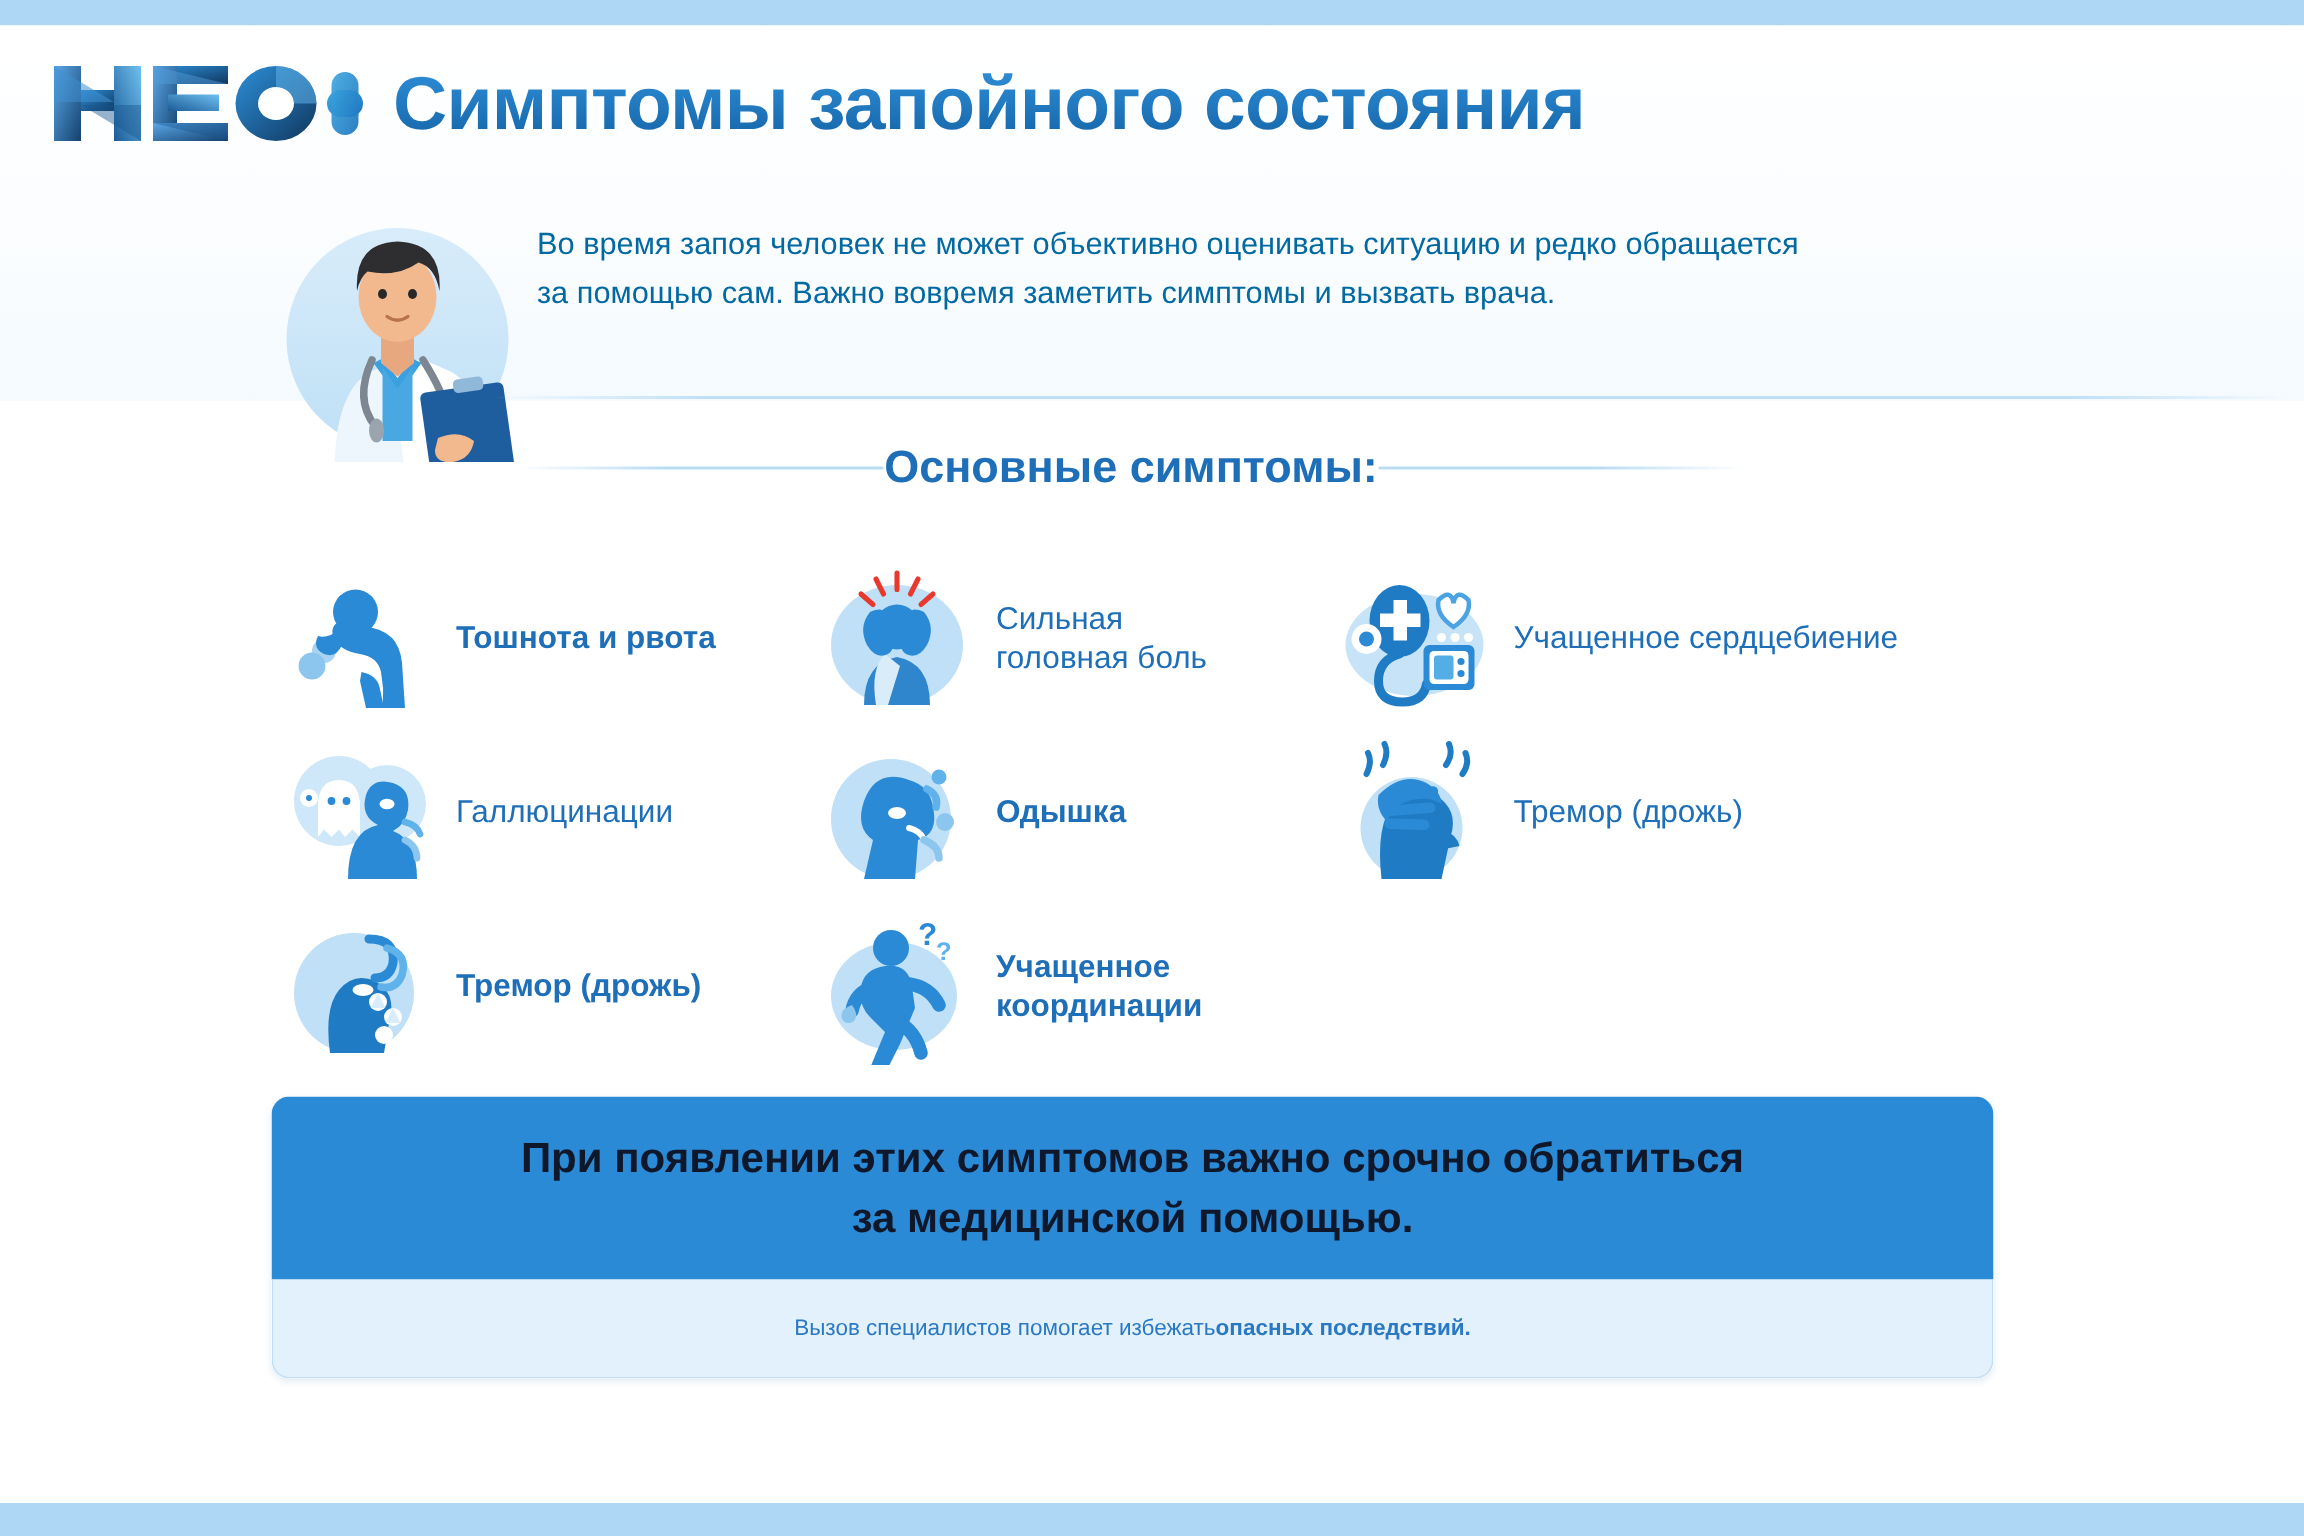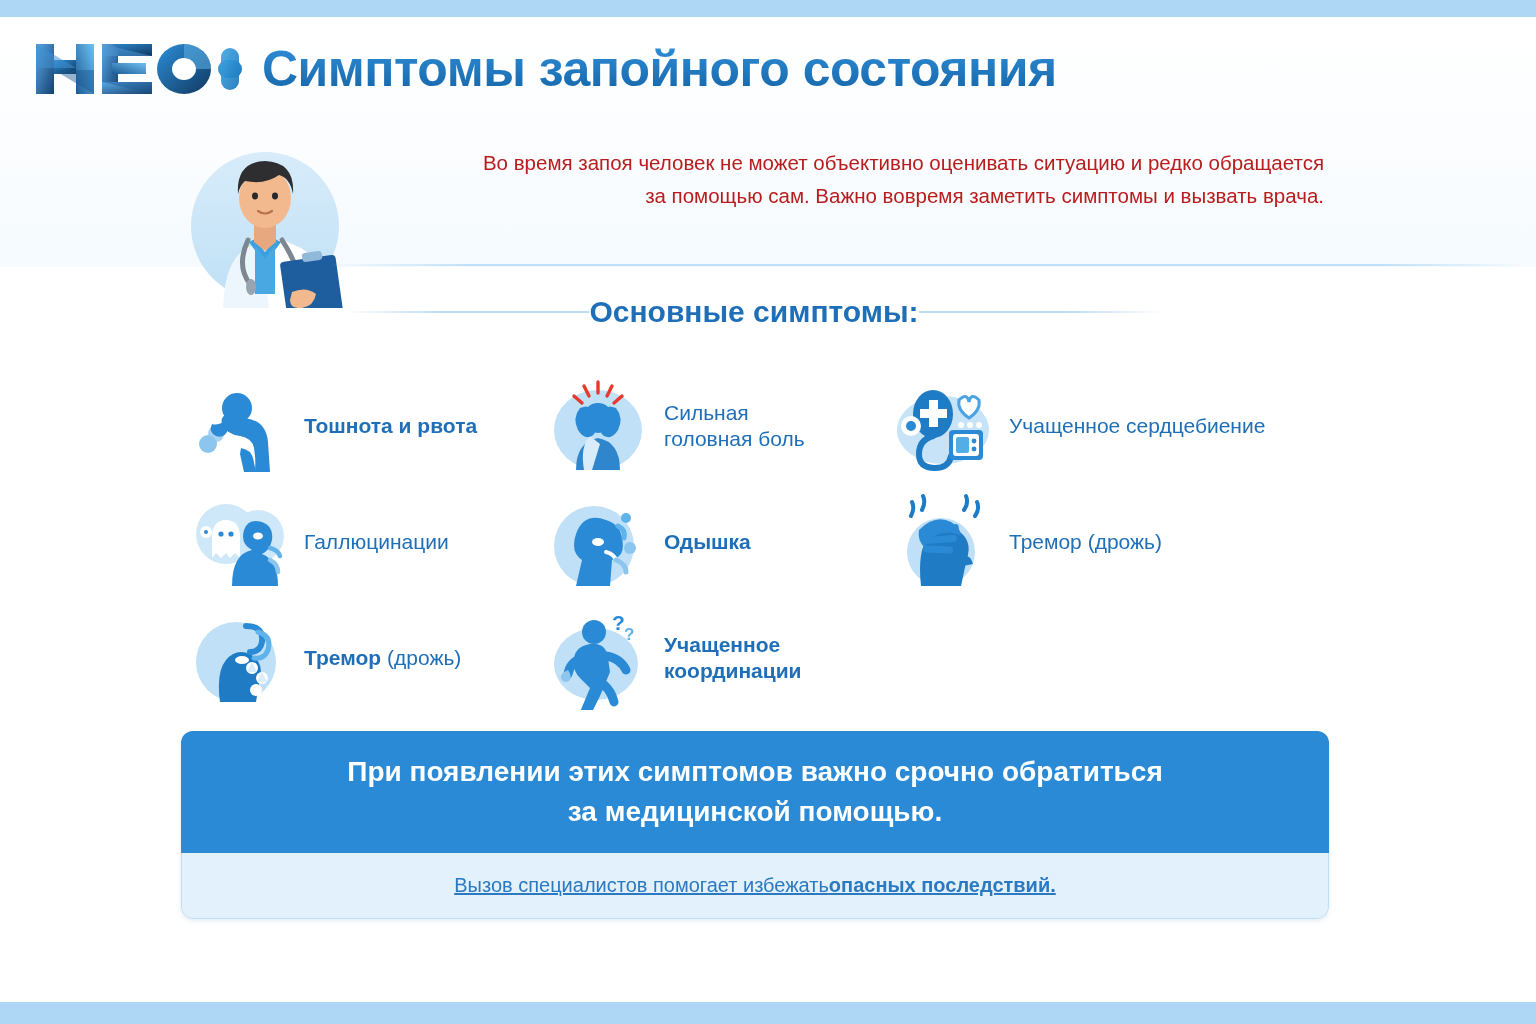--- a/index.html
+++ b/index.html
@@ -75,22 +75,22 @@
   .doctor {
     margin-left: 176px;
     width: 178px; height: 176px;
     position: relative; flex: 0 0 auto;
   }
   .doctor svg { display: block; }
 
   .intro-text {
     margin-left: 4px;
     width: 966px;
-    text-align: right;
-    color: #b91c1c;
+    text-align: left;
+    color: #0369a1;
     font-size: 20.5px;
     line-height: 1.62;
     font-weight: 400;
     padding-top: 14px;
   }
   .intro-text .ln2 { display: block; }
 
   .divider {
     position: absolute; left: 330px; top: 264px;
     width: 1192px; height: 2px;
@@ -128,51 +128,51 @@
   .cell { display: flex; align-items: center; gap: 14px; height: 116px; }
   .cell .ico { flex: 0 0 auto; width: 104px; height: 104px; }
   .cell .ico svg { display: block; }
   .cell .lbl {
     color: #1f6fb8;
     font-size: 21px;
     line-height: 1.22;
     font-weight: 700;
   }
   .cell .lbl.reg { font-weight: 400; }
-  .cell .lbl .soft { font-weight: 400; }
+  .cell .lbl .soft { font-weight: 700; }
   .cell .lbl .l2 { display: block; }
 
   
   .cta {
     position: absolute; left: 181px; top: 731px;
     width: 1148px; height: 188px;
     border-radius: 12px;
     overflow: hidden;
     box-shadow: 0 2px 5px rgba(40,110,170,0.12);
   }
   .cta-main {
     height: 122px;
     background: #2b8ad6;
-    color: #ffffff;
+    color: #0f172a;
     display: flex; flex-direction: column;
     align-items: center; justify-content: center;
     text-align: center;
     font-size: 28px; font-weight: 700;
     line-height: 1.42;
     padding: 0 30px;
   }
   .cta-sub {
     height: 66px;
     background: #e2f1fb;
     border: 1.5px solid #bfdff7;
     border-top: none;
     border-radius: 0 0 12px 12px;
     color: #2b79c2;
     display: flex; align-items: center; justify-content: center;
-    font-size: 20px; font-weight: 400; text-decoration: underline;
+    font-size: 15px; font-weight: 400;
   }
   .cta-sub b { font-weight: 700; }
 </style>
 </head>
 <body>
 
 <div class="poster">
 
   <div class="bar-top"></div>
   <div class="header-wash"></div>

